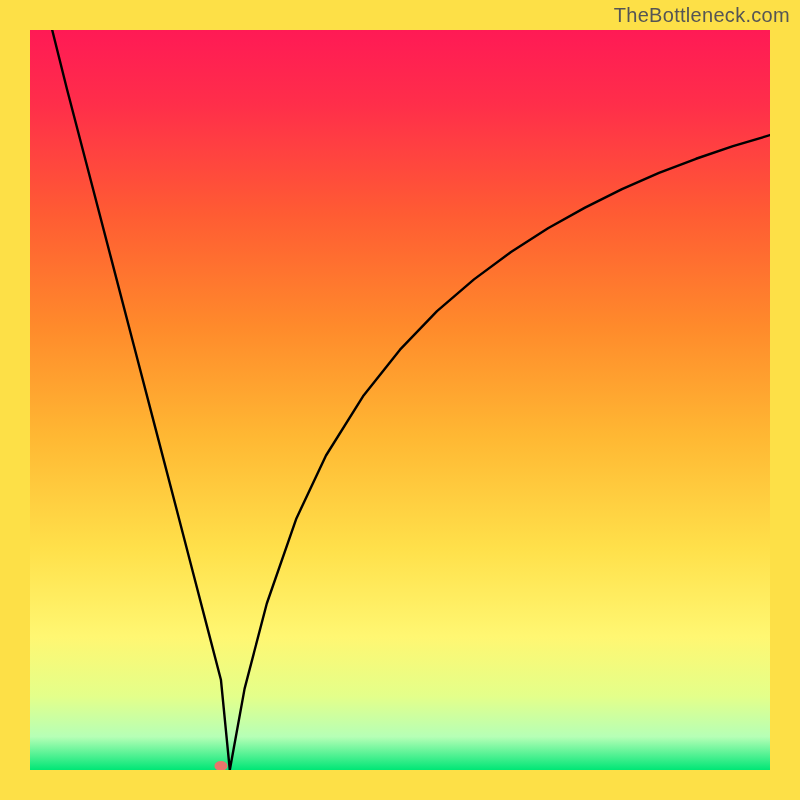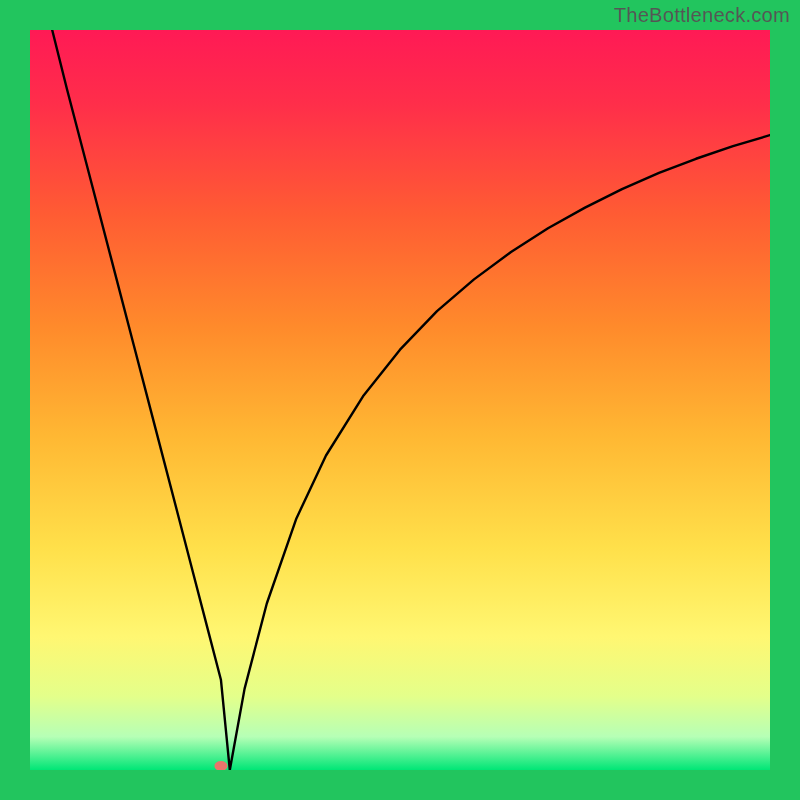--- a/index.html
+++ b/index.html
@@ -8,21 +8,21 @@
     width: 800px;
     height: 800px;
     overflow: hidden;
     background: #000;
     font-family: Arial, Helvetica, sans-serif;
   }
   .frame {
     position: relative;
     width: 800px;
     height: 800px;
-    background: #22c55e;
+    background: #fde047;
     text-align: center;
   }
   .plot-area {
     position: absolute;
     left: 30px;
     top: 30px;
     width: 740px;
     height: 740px;
   }
   .plot-area svg {

